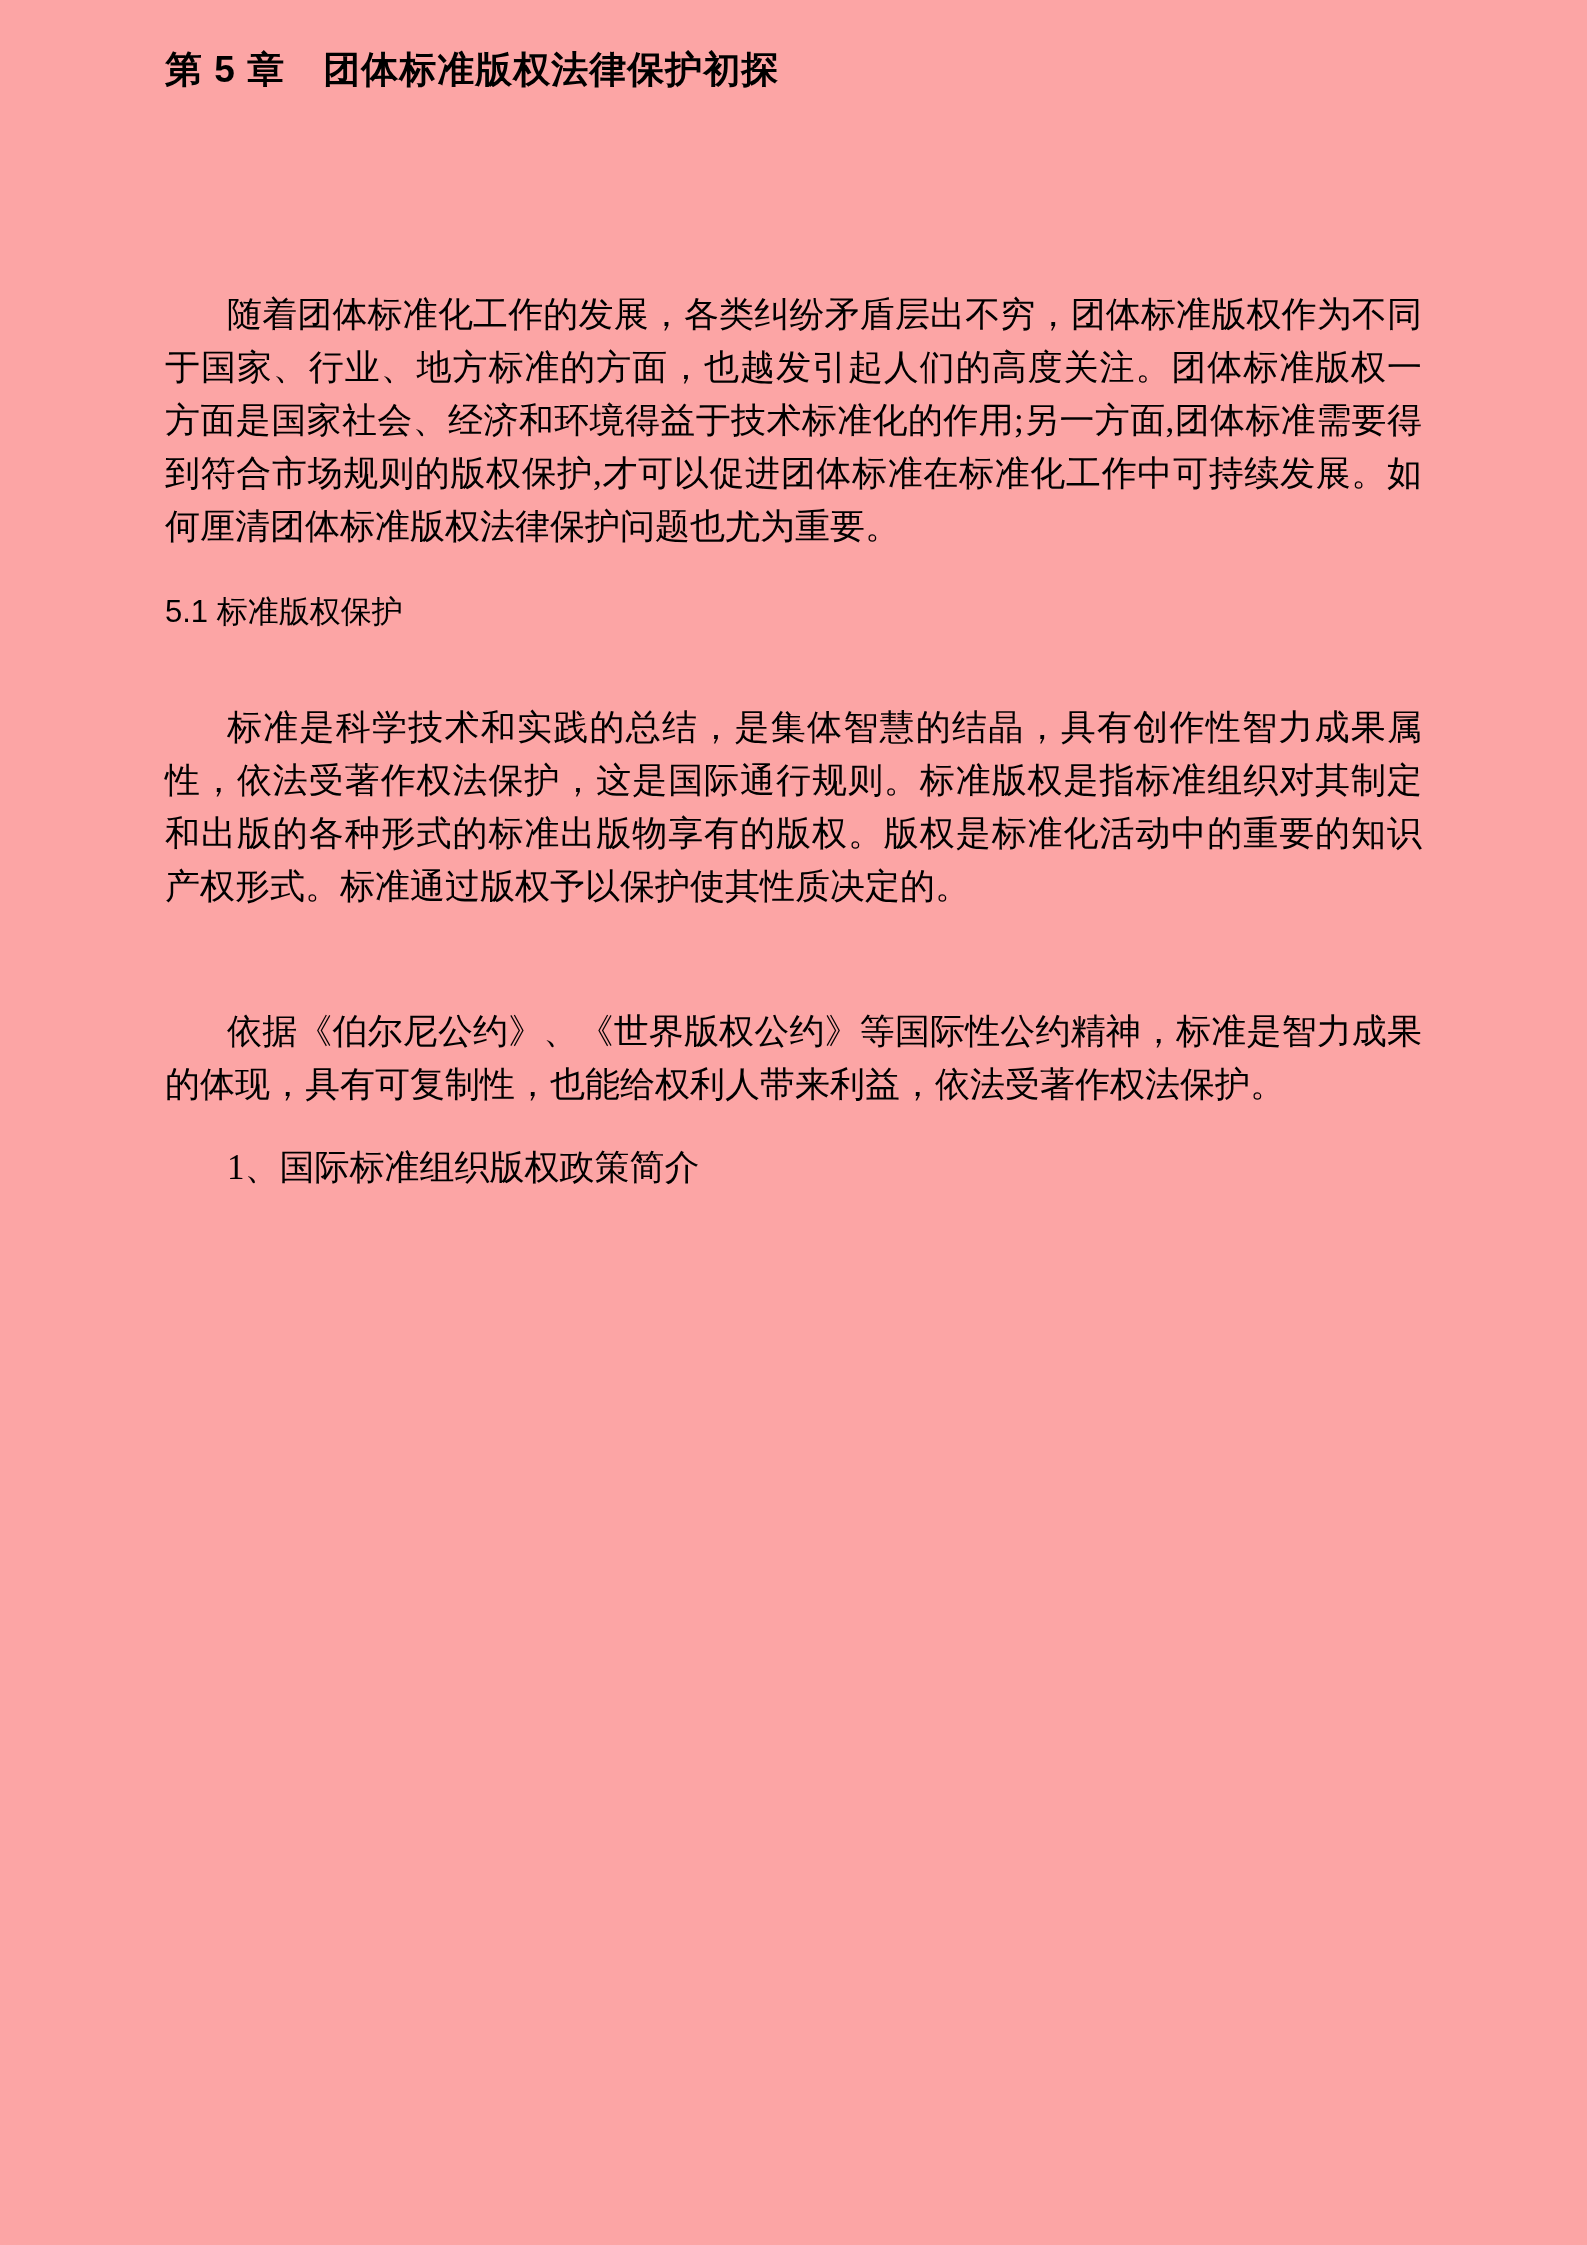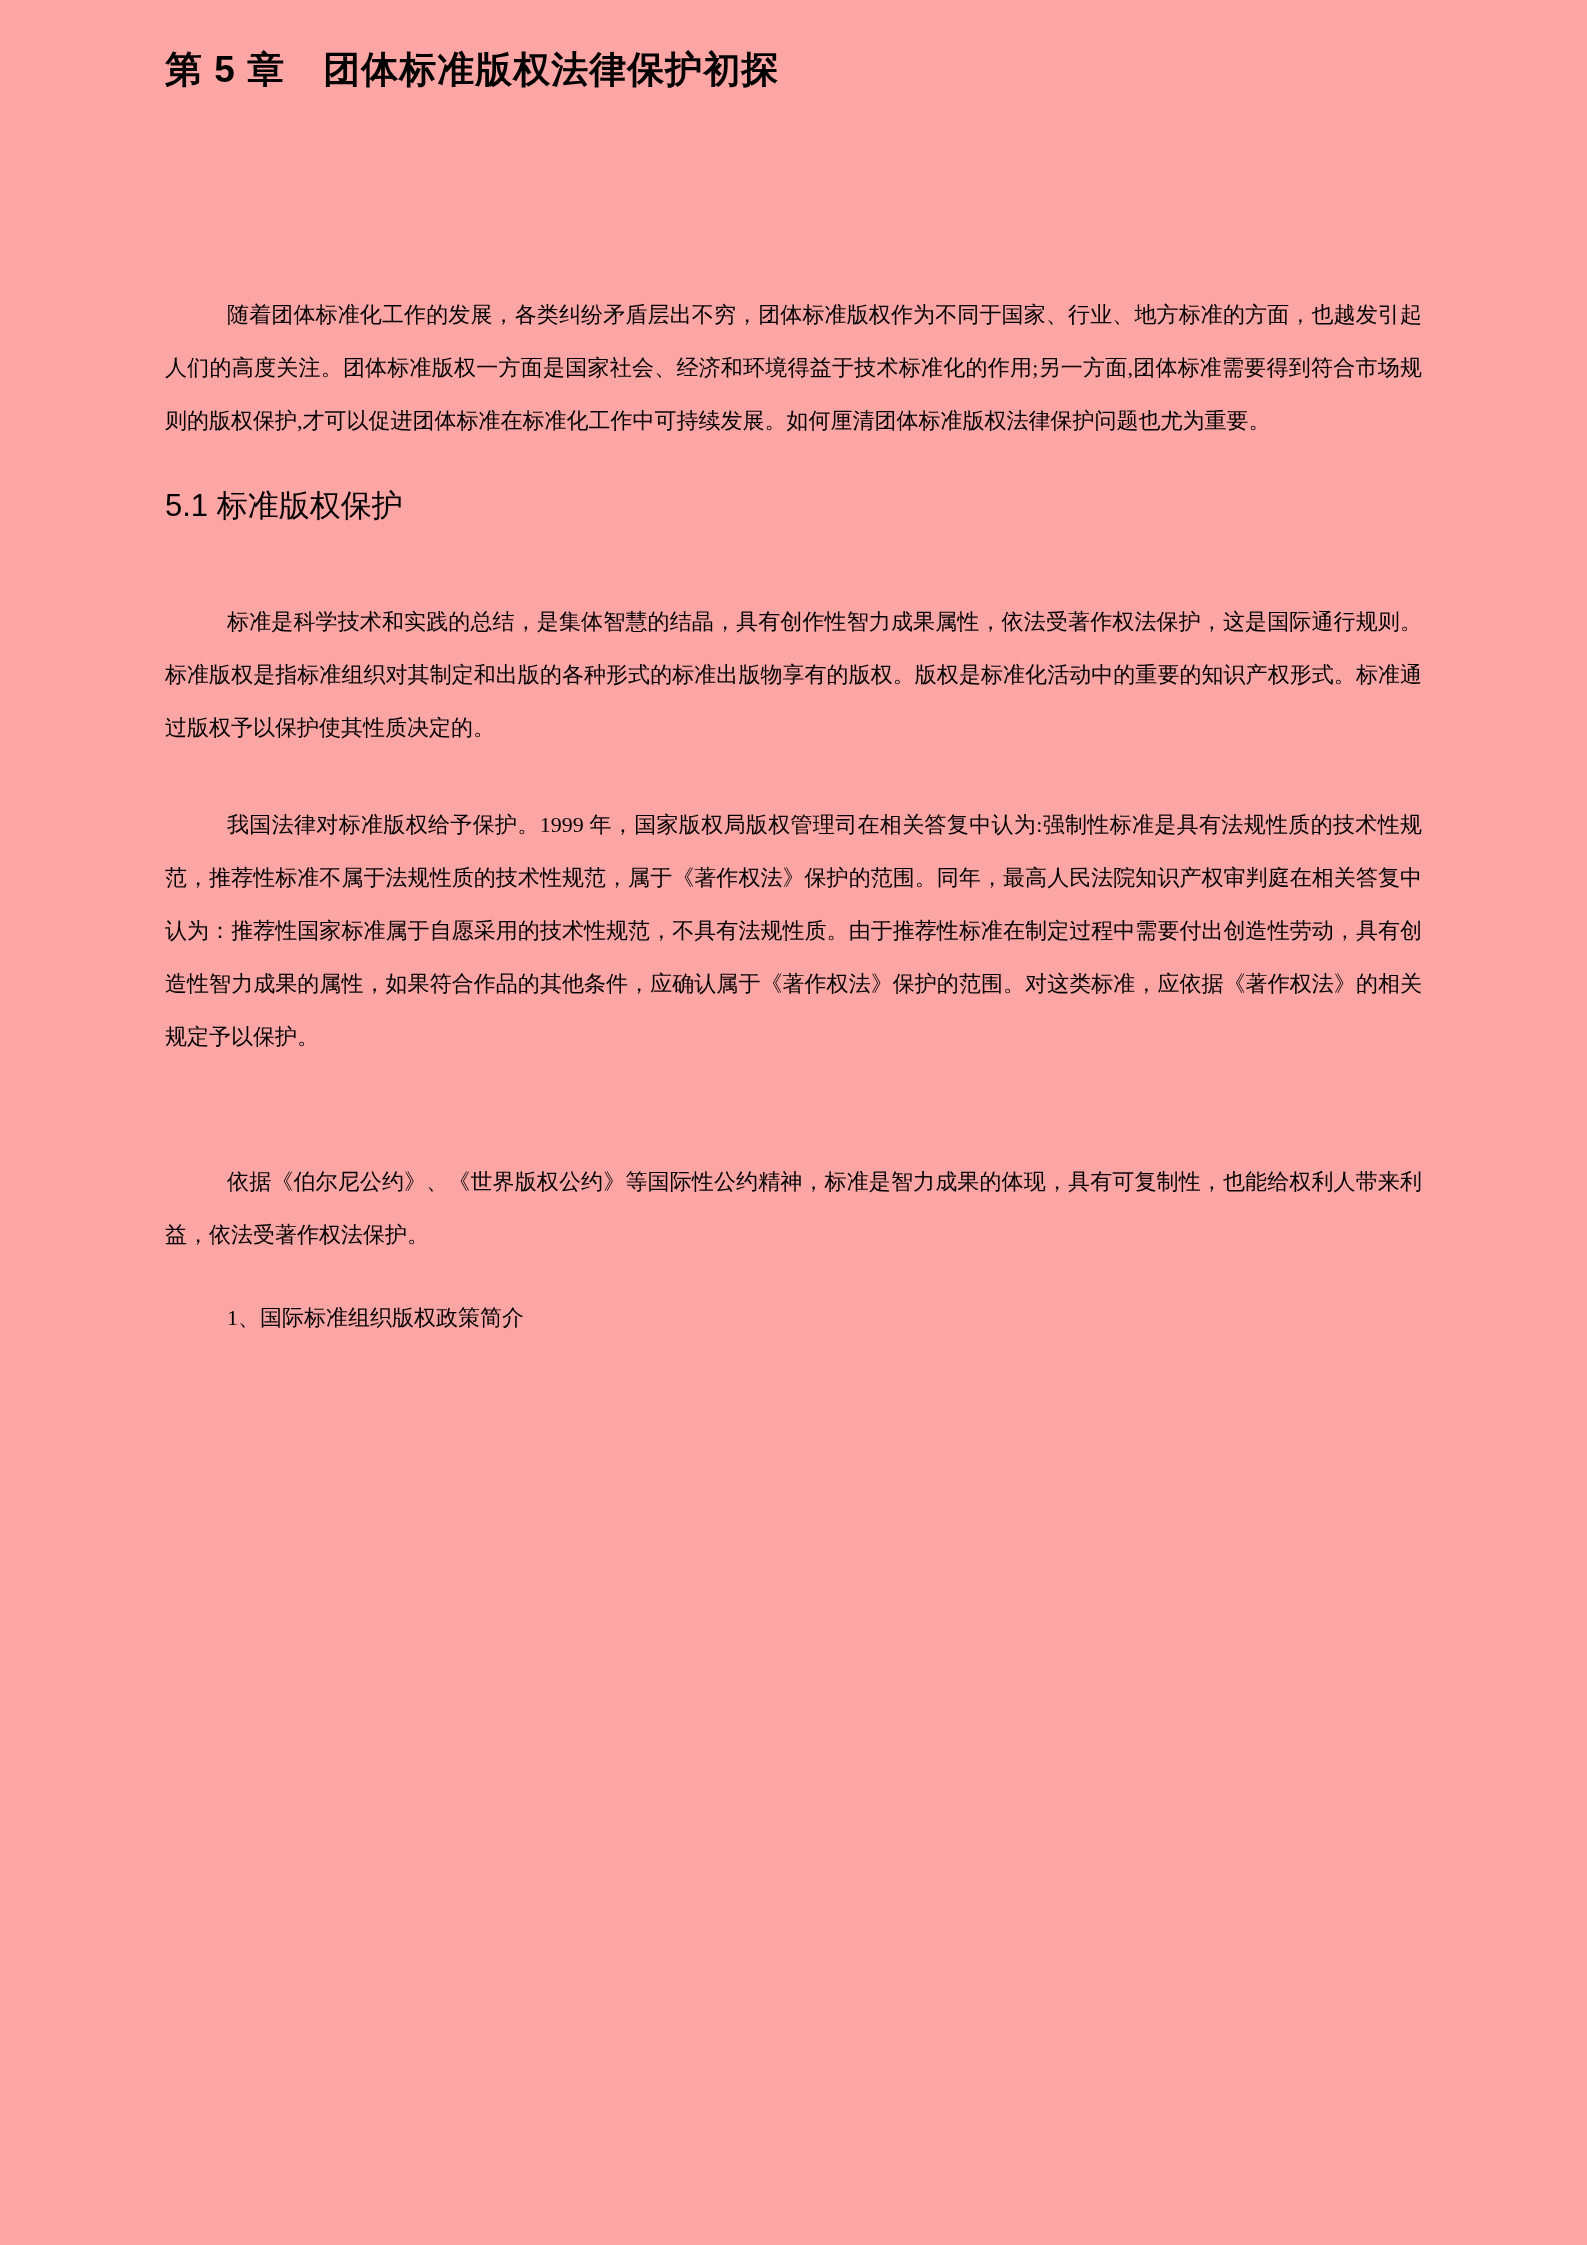--- a/index.html
+++ b/index.html
@@ -24,21 +24,21 @@
     margin-top: 46px;
     font-family: "Liberation Sans", "DejaVu Sans", sans-serif;
     font-weight: 700;
     font-size: 37px;
     line-height: 48px;
     letter-spacing: 1px;
     color: #000000;
   }
   .body-para {
     margin: 0;
-    font-size: 22px;
+    font-size: 35px;
     line-height: 53px;
     text-align: justify;
     text-indent: 62px;
     word-break: break-all;
     color: #000000;
   }
   .sec-heading {
     margin: 0;
     font-family: "Liberation Sans", "DejaVu Sans", sans-serif;
     font-weight: 400;
@@ -62,21 +62,20 @@
 <div class="page">
 
   <h1 class="chapter-title">第 5 章　团体标准版权法律保护初探</h1>
 
   <p class="body-para mt-intro">随着团体标准化工作的发展，各类纠纷矛盾层出不穷，团体标准版权作为不同于国家、行业、地方标准的方面，也越发引起人们的高度关注。团体标准版权一方面是国家社会、经济和环境得益于技术标准化的作用;另一方面,团体标准需要得到符合市场规则的版权保护,才可以促进团体标准在标准化工作中可持续发展。如何厘清团体标准版权法律保护问题也尤为重要。</p>
 
   <h2 class="sec-heading mt-h51">5.1 标准版权保护</h2>
 
   <p class="body-para mt-p2">标准是科学技术和实践的总结，是集体智慧的结晶，具有创作性智力成果属性，依法受著作权法保护，这是国际通行规则。标准版权是指标准组织对其制定和出版的各种形式的标准出版物享有的版权。版权是标准化活动中的重要的知识产权形式。标准通过版权予以保护使其性质决定的。</p>
 
-  <p class="body-para mt-p3">我国法律对标准版权给予保护。1999 年，国家版权局版权管理司在相关答复中认为:强制性标准是具有法规性质的技术性规范，推荐性标准不属于法规性质的技术性规范，属于《著作权法》保护的范围。同年，最高人民法院知识产权审判庭在相关答复中认为：推荐性国家标准属于自愿采用的技术性规范，不具有法规性质。由于推荐性标准在制定过程中需要付出创造性劳动，具有创造性智力成果的属性，如果符合作品的其他条件，应确认属于《著作权法》保护的范围。对这类标准，应依据《著作权法》的相关规定予以保护。</p>
 
 
 
   <p class="body-para mt-p5">依据《伯尔尼公约》、《世界版权公约》等国际性公约精神，标准是智力成果的体现，具有可复制性，也能给权利人带来利益，依法受著作权法保护。</p>
 
   <p class="body-para mt-sub">1、国际标准组织版权政策简介</p>
 
 
 </div>
 

